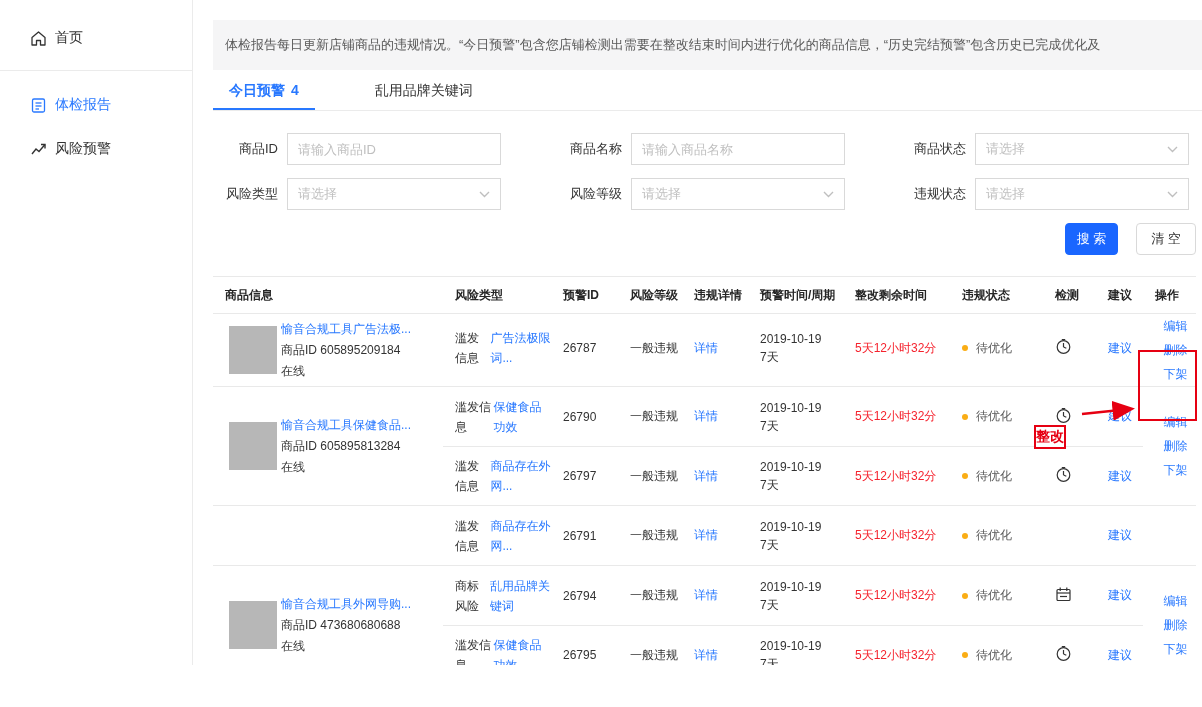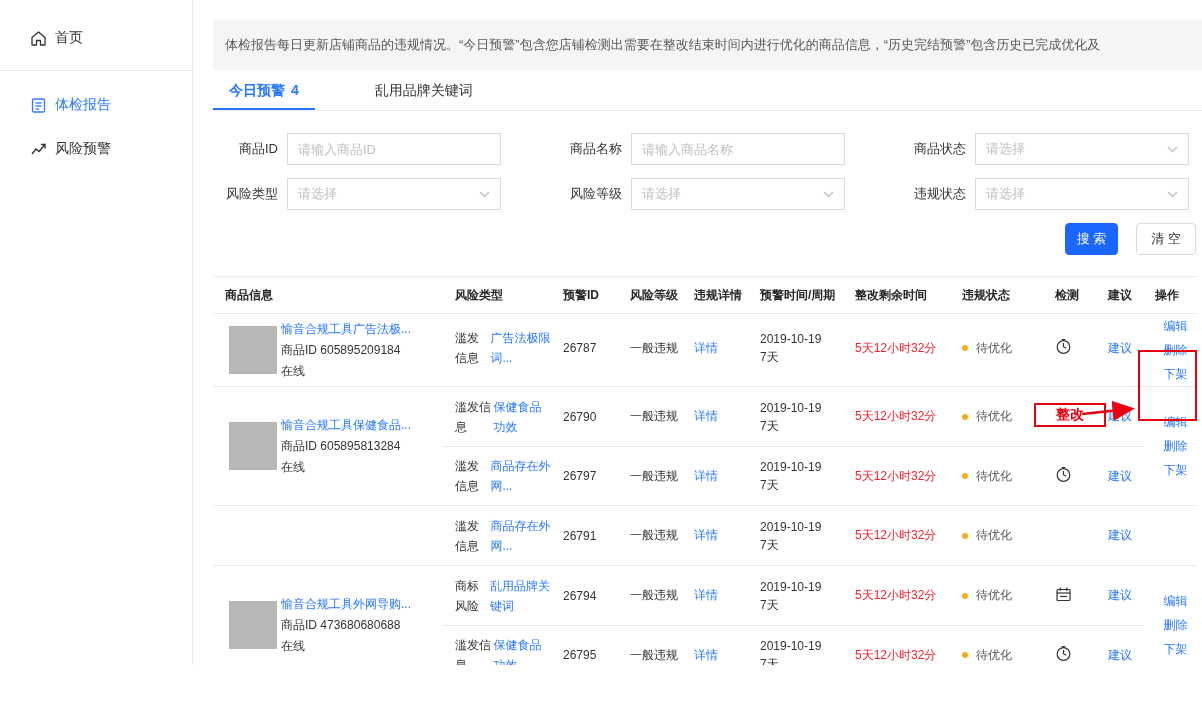--- a/index.html
+++ b/index.html
@@ -79,22 +79,22 @@
   .timecell { line-height:18px; color:#333; }
   .red { color:#f5222d; }
   .statuscell { display:flex; align-items:center; gap:8px; color:#595959; }
   .dot { width:6px; height:6px; border-radius:50%; background:#faad14; flex-shrink:0; }
   .acell { display:flex; flex-direction:column; align-items:center; justify-content:center; line-height:24px; }
   .detect-btn { cursor:pointer; display:inline-flex; }
 
   
   .anno-rect { position:absolute; left:1138px; top:350px; width:59px; height:71px;
                border:2px solid #e60012; pointer-events:none; }
-  .anno-label { position:absolute; left:1034px; top:403px; border:2px solid #e60012; color:#e60012;
-                font-size:14px; font-weight:bold; padding:1px 20px; background:#fff; }
+  .anno-label { position:absolute; left:1034px; top:425px; border:2px solid #e60012; color:#e60012;
+                font-size:14px; font-weight:bold; padding:1px 0; background:#fff; }
   .anno-arrow { position:absolute; left:1080px; top:400px; pointer-events:none; }
 </style>
 </head>
 <body>
 
 <div class="page">
 
 
   <div class="body-wrap">
 

